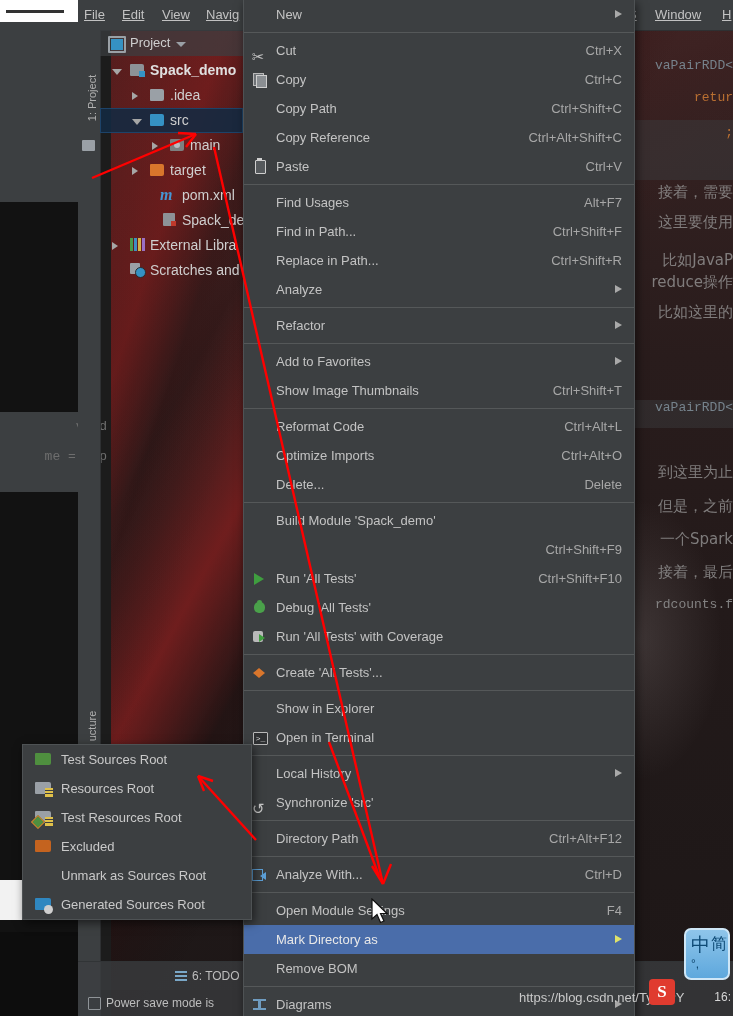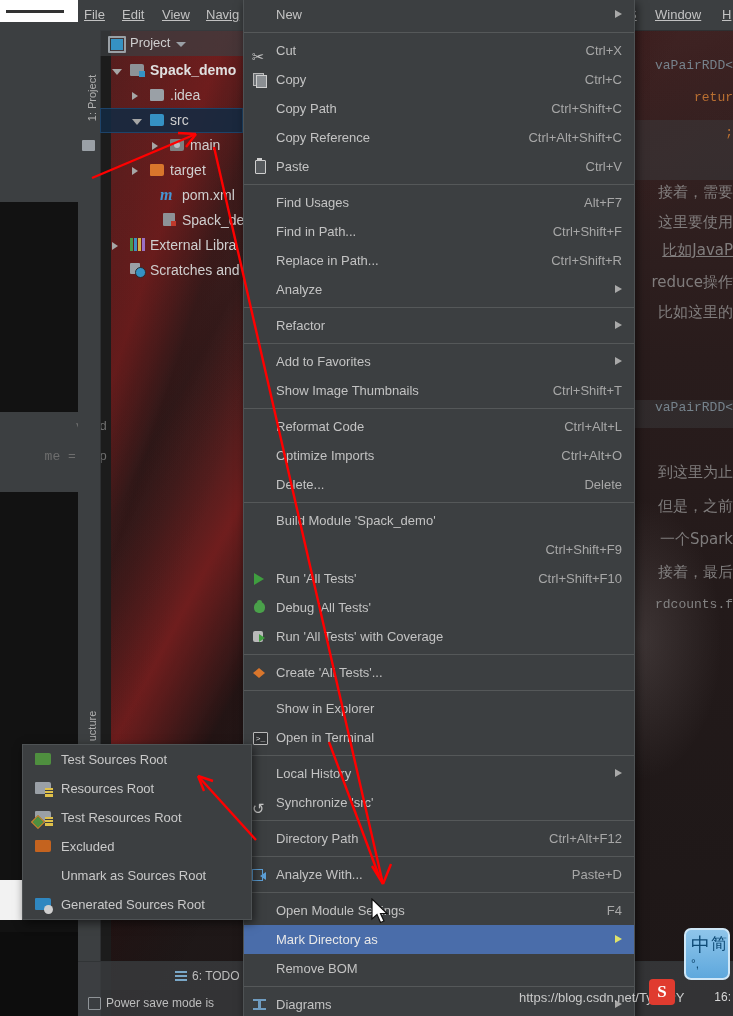--- a/index.html
+++ b/index.html
@@ -199,21 +199,21 @@
   <div id="code-lines">
       <div class="edittext" style="top: 58px; color: rgb(123, 138, 148);">vaPairRDD&lt;</div>
       <div class="edittext" style="top: 90px; color: rgb(197, 118, 51);">retur</div>
       <div class="edittext" style="top: 125px; color: rgb(197, 118, 51);">;</div>
       <div class="edittext" style="top: 400px; color: rgb(123, 138, 148);">vaPairRDD&lt;</div>
       <div class="edittext" style="top: 597px; color: rgb(138, 138, 138);">rdcounts.f</div>
     </div>
   <div id="cjk-lines">
       <div class="cjk" style="top: 183px;">接着，需要</div>
       <div class="cjk" style="top: 213px;">这里要使用</div>
-      <div class="cjk" style="top: 241px; text-decoration: underline;">比如JavaP</div>
+      <div class="cjk" style="top: 251px;">比如JavaP</div>
       <div class="cjk" style="top: 273px;">reduce操作</div>
       <div class="cjk" style="top: 303px;">比如这里的</div>
       <div class="cjk" style="top: 463px;">到这里为止</div>
       <div class="cjk" style="top: 497px;">但是，之前</div>
       <div class="cjk" style="top: 530px;">一个Spark</div>
       <div class="cjk" style="top: 563px;">接着，最后</div>
     </div>
 
   <div class="menubar">
     <div class="mi" style="left:6px;"><u>File</u></div>
@@ -432,21 +432,21 @@
       <div class="row">
         <span class="lab">Directory Path</span>
         <span class="acc">Ctrl+Alt+F12</span>
       </div>
       <div class="row sep"></div>
       <div class="row">
         <span class="icn">
           <span class="i-cmp"></span>
         </span>
         <span class="lab">Analyze With...</span>
-        <span class="acc">Paste+D</span>
+        <span class="acc">Ctrl+D</span>
       </div>
       <div class="row sep"></div>
       <div class="row">
         <span class="lab">Open Module Settings</span>
         <span class="acc">F4</span>
       </div>
       <div class="row hl">
         <span class="lab">Mark Directory as</span>
         <span class="arrow"></span>
       </div>

